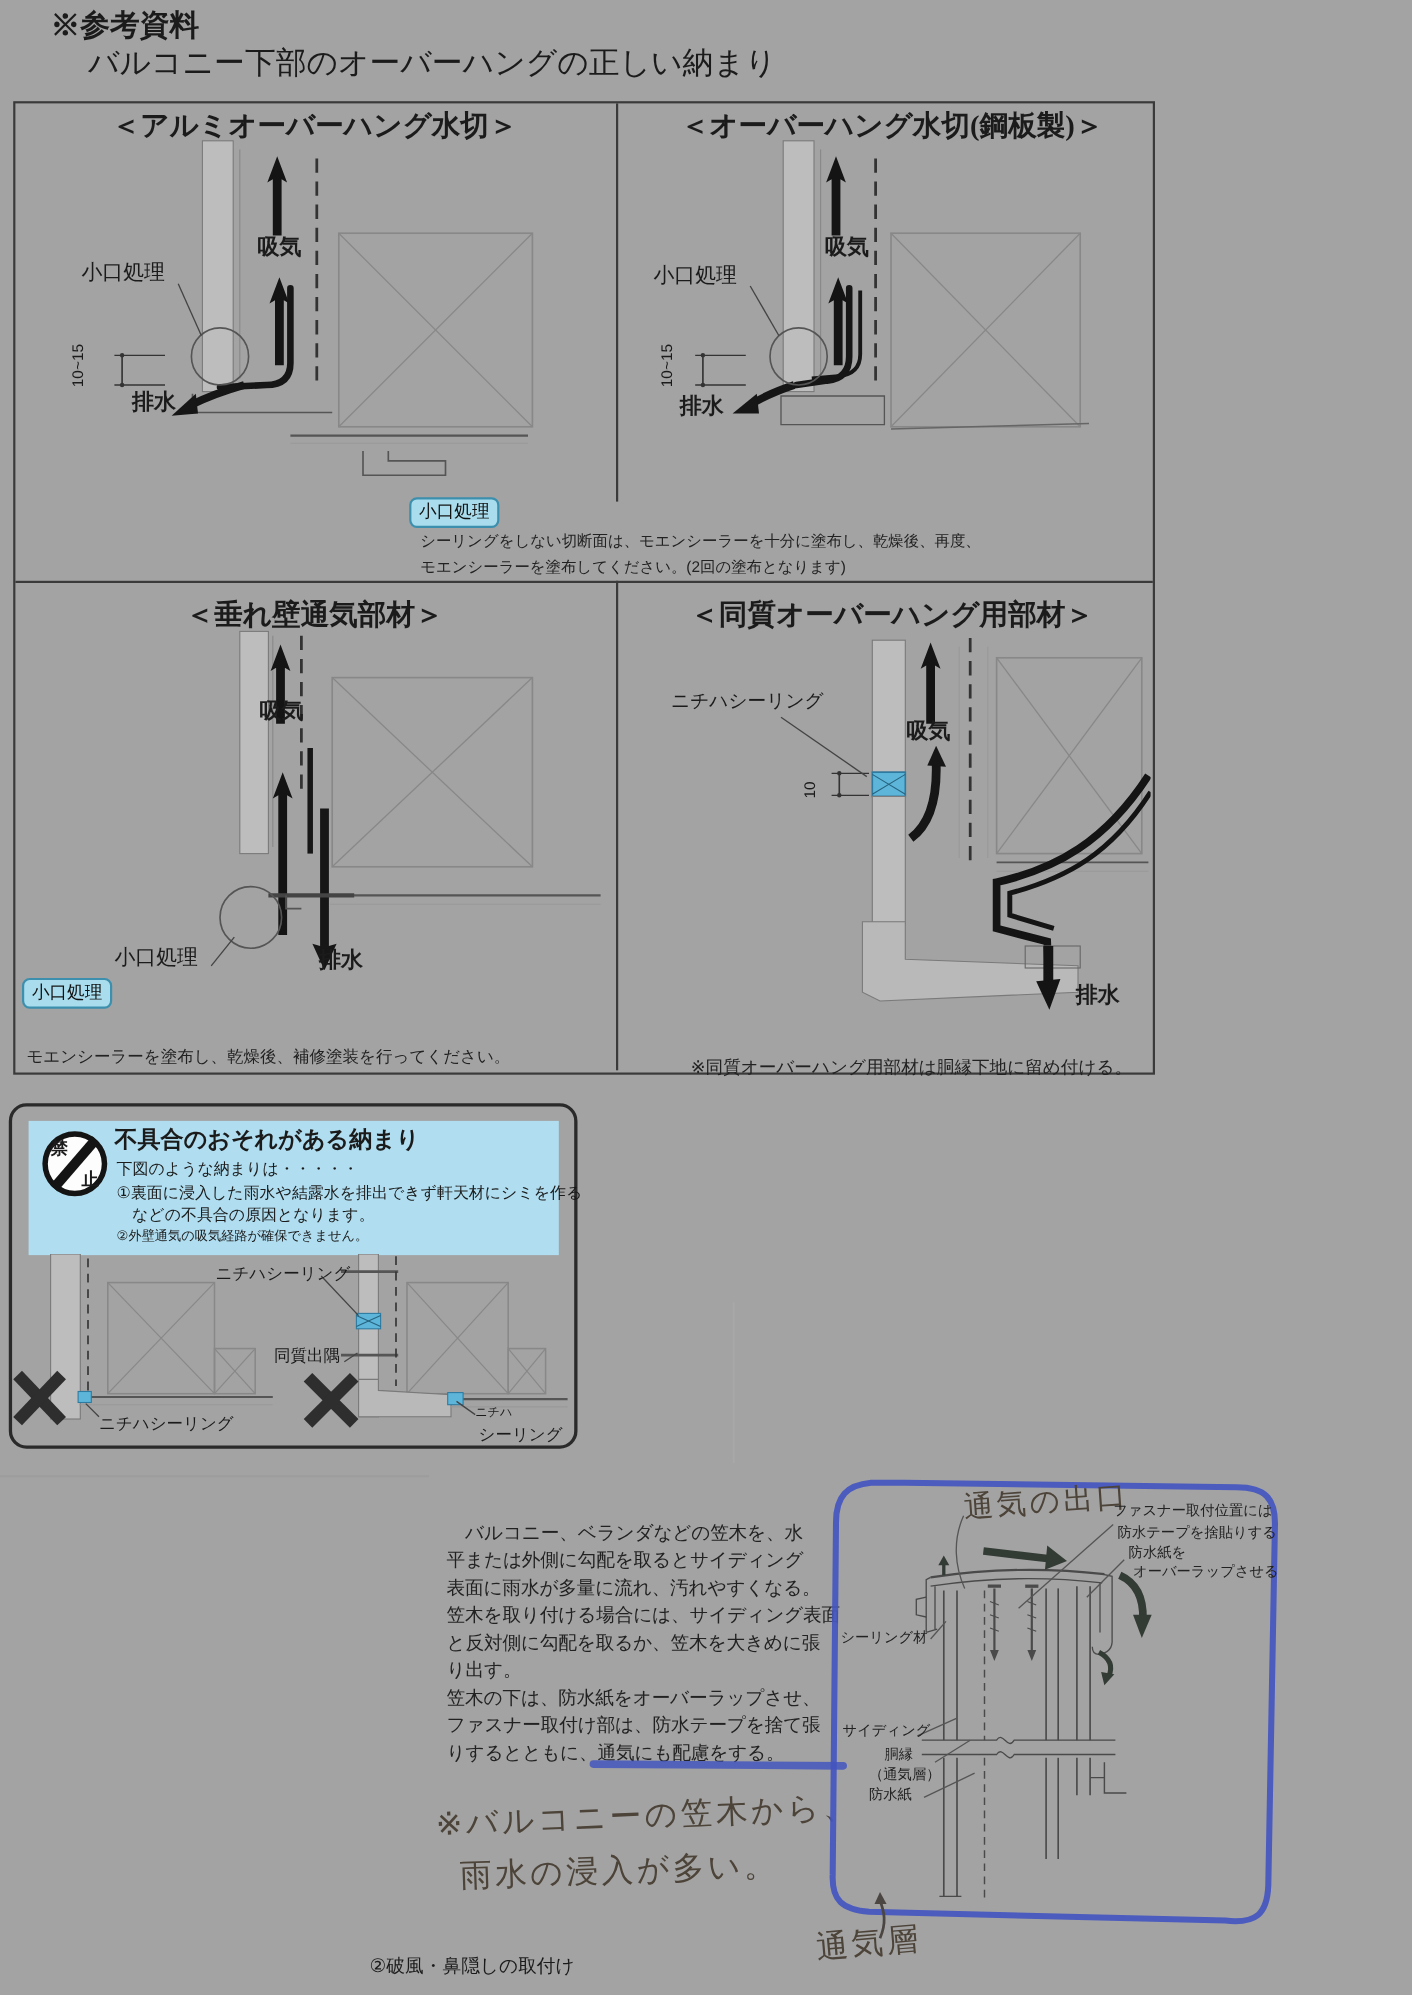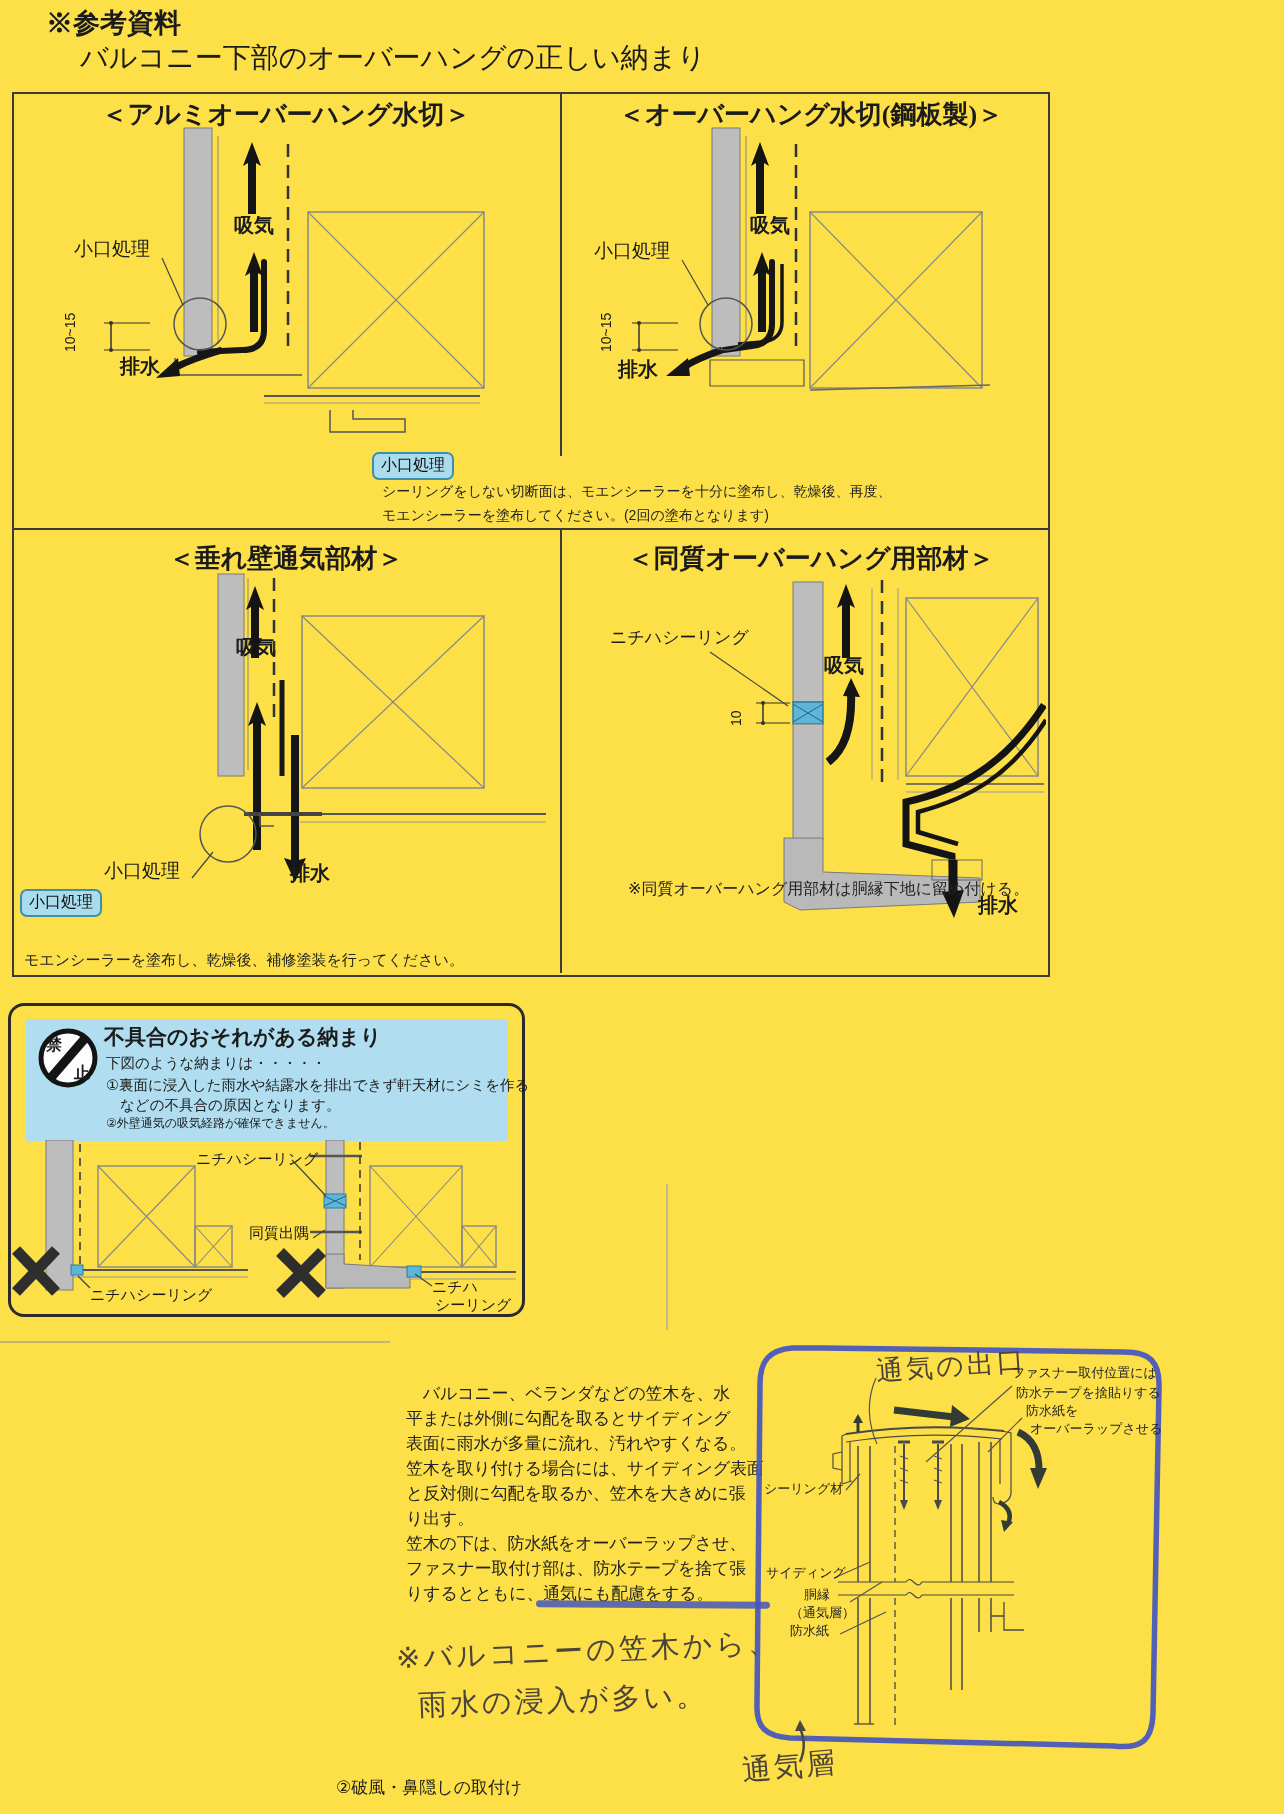--- a/index.html
+++ b/index.html
@@ -1,16 +1,16 @@
 <!DOCTYPE html>
 <html><head>
 <meta charset="utf-8">
 <style>
   html,body{margin:0;padding:0;background:#e8e8e8;}
-  #page{position:relative;width:1284px;height:1814px;background:#fde047;overflow:hidden;
+  #page{position:relative;width:1284px;height:1814px;background:#a3a3a3;overflow:hidden;
         font-family:"Liberation Sans","DejaVu Sans",sans-serif;color:#1b1b1b;}
   .lbl{position:absolute;white-space:nowrap;color:#1b1b1b;line-height:1.15;}
   .serif{font-family:"Liberation Serif","DejaVu Serif",serif;}
   .b{font-weight:bold;}
   .ttl{position:absolute;font-size:26px;font-weight:bold;text-align:center;white-space:nowrap;font-family:Liberation Serif, serif;}
   .vlabel{transform:rotate(-90deg);transform-origin:left top;}
   .tag{position:absolute;background:#a9dcec;border:2px solid #3d8fae;border-radius:7px;
        padding:1px 7px 2px;font-size:16px;color:#111;white-space:nowrap;}
   .note{position:absolute;white-space:nowrap;color:#222;}
   #grid{position:absolute;left:12px;top:92px;width:1034px;height:881px;border:2px solid #3a3a3a;}
@@ -158,21 +158,21 @@
     <rect x="372" y="330" width="50" height="20" fill="none" stroke="#666" stroke-width="1"></rect>
     <line x1="393" y1="330" x2="393" y2="372" stroke="#141414" stroke-width="9"></line>
     <polygon points="382,362 404,360 394,388" fill="#141414"></polygon>
     <line x1="150" y1="122" x2="228" y2="176" stroke="#444" stroke-width="1.2"></line>
   </svg>
   <div class="ttl" style="left:560px;top:541px;width:478px;text-indent:24px;">＜同質オーバーハング用部材＞</div>
   <div class="lbl" style="left:610px;top:628px;font-size:17px;">ニチハシーリング</div>
   <div class="lbl b" style="left:824px;top:654px;font-size:20px;">吸気</div>
   <div class="lbl vlabel" style="left:728px;top:726px;font-size:14px;">10</div>
   <div class="lbl b" style="left:978px;top:894px;font-size:20px;">排水</div>
-  <div class="note" style="left:628px;top:879px;font-size:16px;">※同質オーバーハング用部材は胴縁下地に留め付ける。</div>
+  <div class="note" style="left:628px;top:960px;font-size:16px;">※同質オーバーハング用部材は胴縁下地に留め付ける。</div>
 
   <div id="warnbox"></div>
   <div id="warnblue"></div>
   <svg style="left:36px;top:1026px;" width="64" height="64" viewBox="0 0 64 64">
     <circle cx="32" cy="32" r="27" fill="#fdfdfd" stroke="#141414" stroke-width="5"></circle>
     <line x1="51" y1="10" x2="13" y2="54" stroke="#141414" stroke-width="9"></line>
   </svg>
   <div class="lbl b" style="left:46px;top:1036px;font-size:16px;">禁</div>
   <div class="lbl b" style="left:74px;top:1064px;font-size:16px;">止</div>
   <div class="lbl b" style="left:104px;top:1025px;font-size:21px;">不具合のおそれがある納まり</div>
@@ -217,21 +217,21 @@
     <rect x="399" y="126" width="14" height="11" fill="#5db6da" stroke="#2e7ba2"></rect>
     <line x1="272" y1="112" x2="314" y2="154" stroke="#2e2e2e" stroke-width="11"></line>
     <line x1="314" y1="112" x2="272" y2="154" stroke="#2e2e2e" stroke-width="11"></line>
     <line x1="284" y1="20" x2="318" y2="56" stroke="#444" stroke-width="1.2"></line>
     <line x1="305" y1="98" x2="317" y2="90" stroke="#444" stroke-width="1.2"></line>
     <line x1="424" y1="146" x2="407" y2="134" stroke="#444" stroke-width="1.2"></line>
   </svg>
   <div class="lbl" style="left:90px;top:1286px;font-size:15px;">ニチハシーリング</div>
   <div class="lbl" style="left:196px;top:1150px;font-size:15px;">ニチハシーリング</div>
   <div class="lbl" style="left:249px;top:1224px;font-size:15px;">同質出隅</div>
-  <div class="lbl" style="left:432px;top:1278px;font-size:15px;">ニチハ</div>
+  <div class="lbl" style="left:432px;top:1278px;font-size:11px;">ニチハ</div>
   <div class="lbl" style="left:435px;top:1296px;font-size:15px;">シーリング</div>
 
   <div style="position:absolute;left:0;top:1341px;width:390px;height:2px;background:#999;opacity:.6;"></div>
   <div style="position:absolute;left:666px;top:1184px;width:2px;height:146px;background:#aaa;opacity:.7;"></div>
 
   <div class="pline" style="top:1382px;">　バルコニー、ベランダなどの笠木を、水</div>
   <div class="pline" style="top:1407px;">平または外側に勾配を取るとサイディング</div>
   <div class="pline" style="top:1432px;">表面に雨水が多量に流れ、汚れやすくなる。</div>
   <div class="pline" style="top:1457px;">笠木を取り付ける場合には、サイディング表面</div>
   <div class="pline" style="top:1482px;">と反対側に勾配を取るか、笠木を大きめに張</div>

